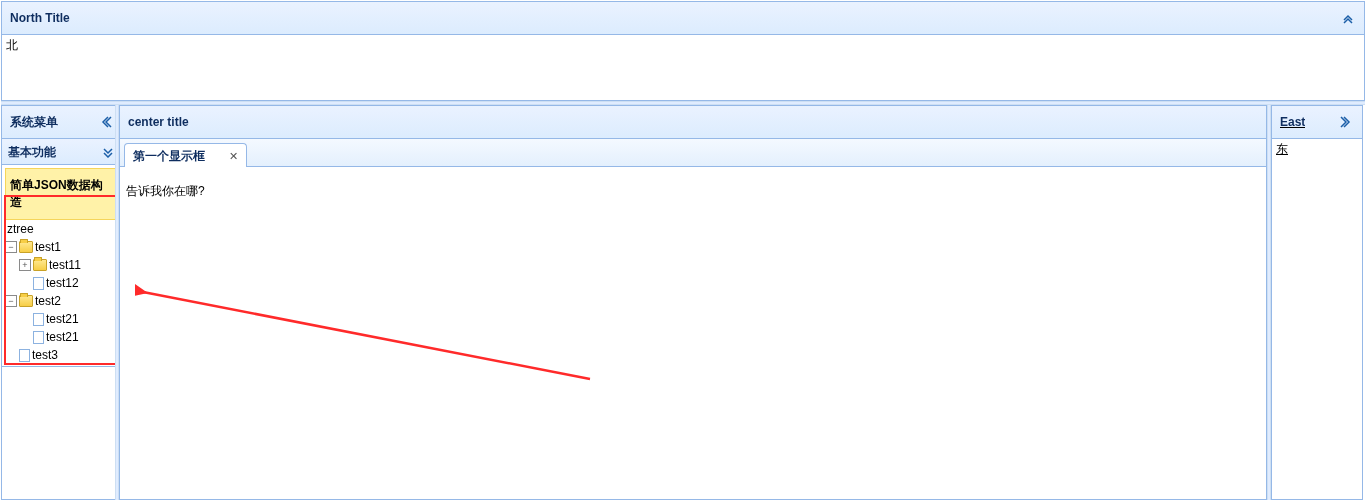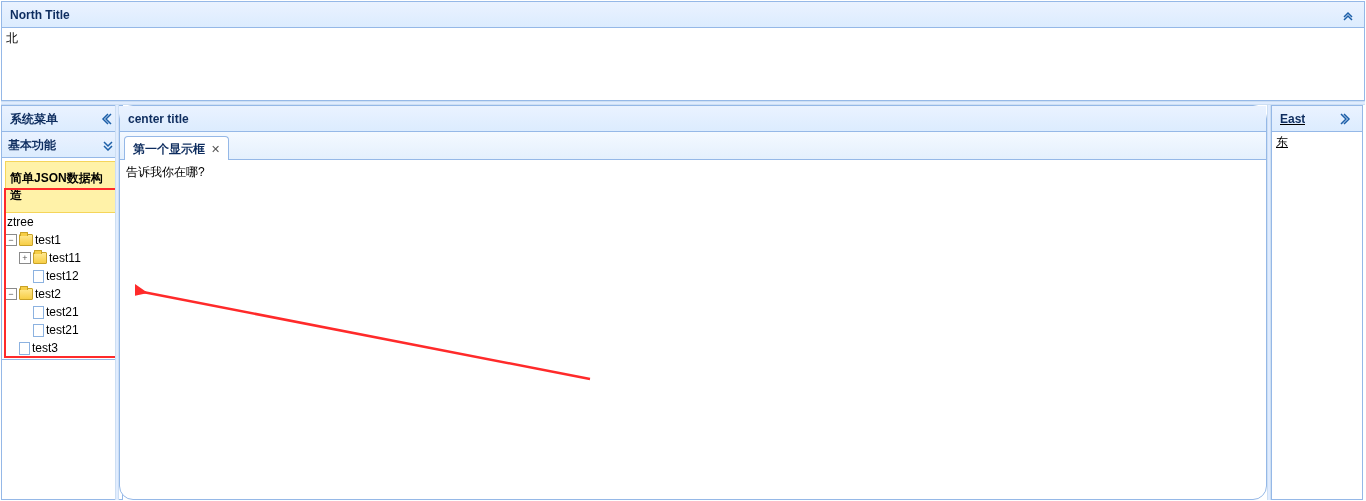--- a/index.html
+++ b/index.html
@@ -3,21 +3,21 @@
 <meta charset="utf-8">
 <style>
   * { box-sizing: border-box; margin: 0; padding: 0; }
   html, body { width: 1366px; height: 501px; font-family: Arial, "Microsoft YaHei", sans-serif; font-size: 12px; color: #000; overflow: hidden; background: #fff; }
 
   
   .panel { border: 1px solid #95B8E7; background: #fff; position: absolute; }
   .panel-header {
     height: 26px;
     line-height: 26px;
-    padding: 9px 8px;
+    padding: 16px 8px;
     background: linear-gradient(#EAF2FF, #DCECFE);
     border-bottom: 1px solid #95B8E7;
     color: #0E2D5F;
     font-weight: bold;
     display: flex;
     align-items: center;
     justify-content: space-between;
   }
   .panel-title { white-space: nowrap; overflow: hidden; }
   .panel-body { position: relative; }
@@ -92,47 +92,47 @@
     content: ""; position: absolute; top: -3px; left: 0; width: 6px; height: 3px;
     background: #F7CE46; border: 1px solid #C9A227; border-bottom: none; border-radius: 1px 1px 0 0;
   }
   .node-icon.file {
     width: 11px; height: 13px;
     background: #fff; border: 1px solid #8CB2E0;
   }
   .node-label { cursor: pointer; }
 
   
-  #center { left: 119px; top: 105px; width: 1148px; height: 395px; border-radius: 14px; }
+  #center { left: 119px; top: 105px; width: 1148px; height: 395px; }
   #center .panel-body { height: calc(100% - 27px); }
 
   .tabs-bar {
     height: 28px;
     background: linear-gradient(#F4F9FF, #E4F0FD);
     border-bottom: 1px solid #95B8E7;
     display: flex; align-items: flex-end; padding-left: 4px;
   }
   .tab {
     height: 24px;
     line-height: 22px;
     padding: 0 8px;
     border: 1px solid #95B8E7;
     border-bottom: none;
     border-radius: 4px 4px 0 0;
     background: #fff;
     color: #0E2D5F;
     font-weight: bold;
-    display: flex; align-items: center; gap: 6px;
+    display: flex; align-items: center; gap: 24px;
     margin-right: 2px;
     cursor: pointer;
     position: relative;
     top: 1px;
   }
   .tab .close-x { font-weight: normal; color: #4b6; color:#555; cursor: pointer; font-size: 11px; }
-  .tab-content { padding: 4px 6px; }
+  .tab-content { padding: 16px 6px; }
 
   
   #east { left: 1271px; top: 105px; width: 92px; height: 395px; text-decoration: underline; }
   #east .panel-body { padding: 2px 4px; }
 
   
   .hdr-icon {
     width: 16px; height: 16px; display: inline-flex; align-items: center; justify-content: center;
     cursor: pointer;
   }

